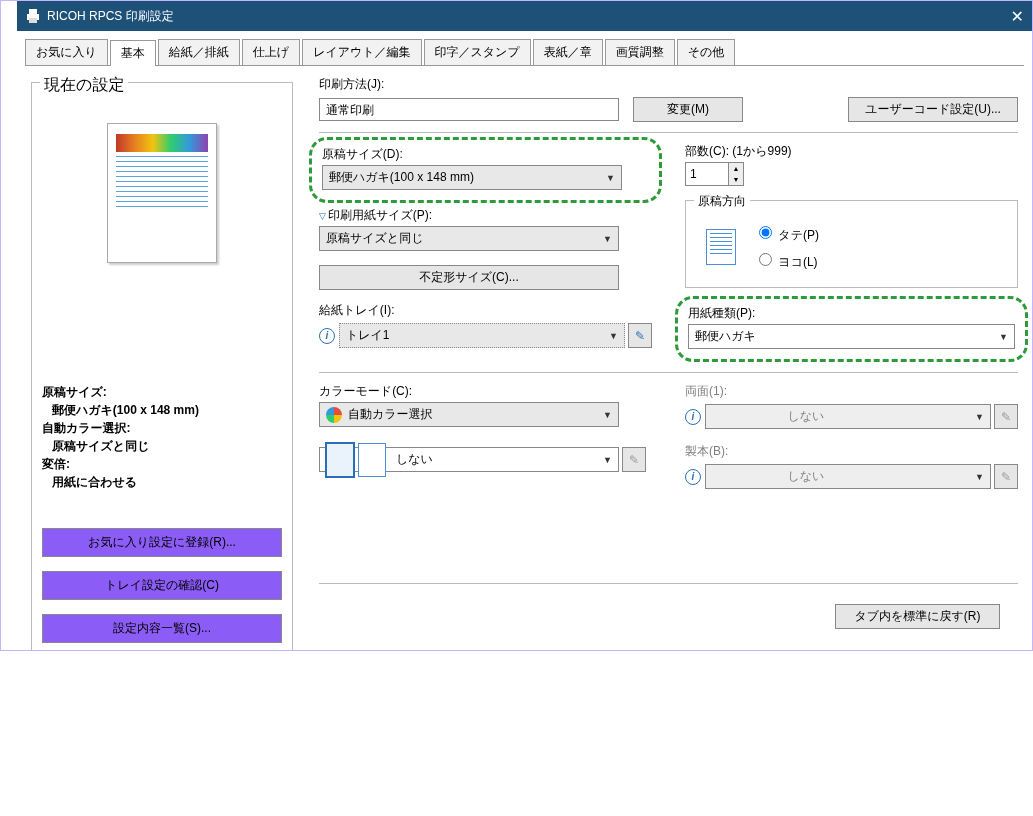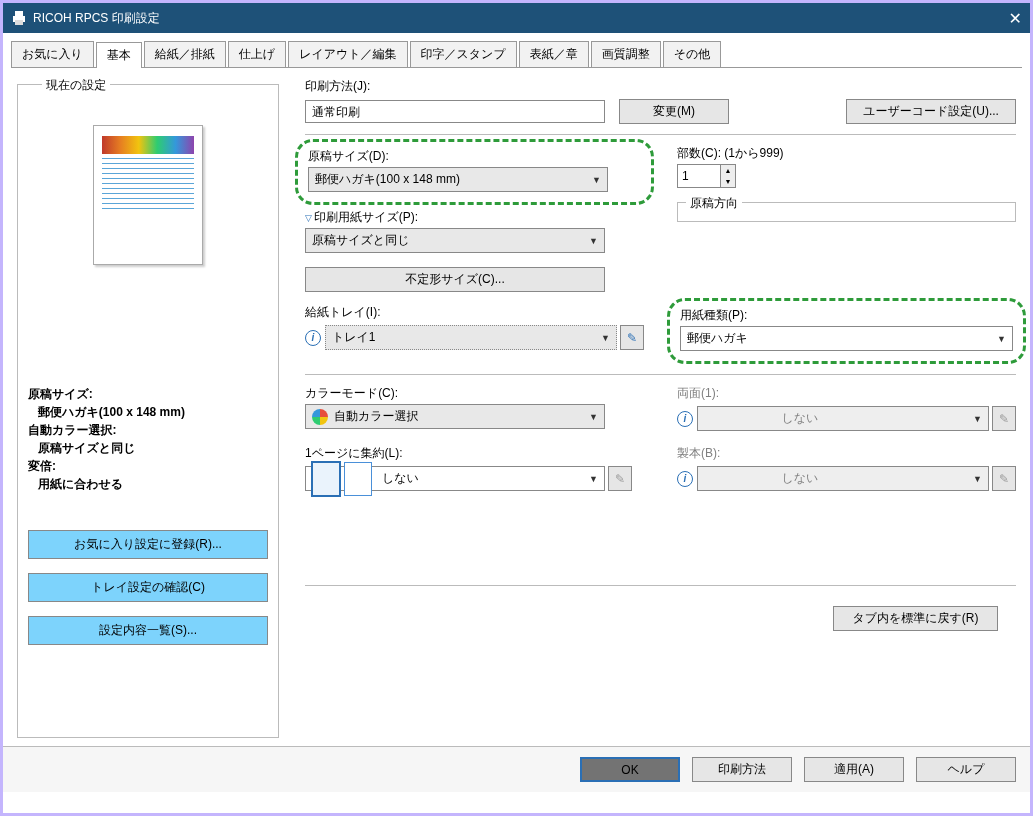--- a/index.html
+++ b/index.html
@@ -1,34 +1,34 @@
 <!DOCTYPE html>
 <html><head>
 <meta charset="utf-8">
 <style>
   * { box-sizing: border-box; font-family: "Meiryo", "MS PGothic", sans-serif; font-size: 12px; }
   body { margin: 0; background: #fff; }
-  .window { width: 1033px; height: 816px; border: 3px solid #c4b5fd; background: #fff; }
+  .window { width: 1033px; height: 651px; border: 1px solid #c4b5fd; background: #fff; padding-left: 16px; }
   .titlebar { height: 30px; background: #1e5178; color: #fff; display: flex; align-items: center; padding: 0 8px; }
   .titlebar .printer-icon { width: 16px; height: 14px; margin-right: 6px; }
   .titlebar .close { margin-left: auto; width: 40px; text-align: right; font-size: 16px; cursor: pointer; }
   .tabs { display: flex; border-bottom: 1px solid #999; margin: 8px 8px 0 8px; }
   .tab { padding: 4px 10px; border: 1px solid #999; border-bottom: none; background: #f2f2f2; margin-right: 2px; cursor: pointer; }
   .tab.active { background: #fff; position: relative; top: 1px; }
   .content { display: flex; padding: 10px 14px 0 14px; }
   .left-panel { width: 262px; }
   .fieldset { border: 1px solid #bbb; padding: 10px; position: relative; margin-top: 6px; }
-  .fieldset > .legend { position: absolute; top: -8px; left: 24px; background: #fff; padding: 0 4px; font-size: 12px; }
+  .fieldset > .legend { position: absolute; top: -8px; left: 8px; background: #fff; padding: 0 4px; font-size: 16px; }
   .preview { width: 110px; height: 140px; border: 1px solid #aaa; margin: 30px auto 20px auto; background: #fff; position: relative; box-shadow: 2px 2px 2px rgba(0,0,0,0.2); }
   .preview .stripes { height: 18px; margin: 10px 8px 4px 8px; background: linear-gradient(90deg,#c0392b,#e67e22,#f1c40f,#2ecc71,#3498db,#8e44ad); }
   .preview .line { height: 1px; background: #5aa5d8; margin: 4px 8px; }
   .info { margin-top: 120px; font-size: 12px; line-height: 1.5; font-weight: bold; }
   .info .indent { margin-left: 10px; }
   .left-buttons { margin-top: 30px; }
-  .left-buttons button { width: 100%; margin: 7px 0; padding: 5px 4px; text-align: center; background: #7dd3fc; border: 1px solid #888; cursor: pointer; }
+  .left-buttons button { width: 100%; margin: 7px 0; padding: 5px 4px; text-align: center; background: #8b5cf6; border: 1px solid #888; cursor: pointer; }
   .right-panel { flex: 1; padding-left: 26px; }
   .row { display: flex; align-items: center; margin: 4px 0; }
   .label { margin-bottom: 2px; }
   .text-input { border: 1px solid #888; padding: 3px 6px; background: #fff; height: 23px; }
   .btn { border: 1px solid #888; background: #e6e6e6; padding: 3px 10px; cursor: pointer; height: 25px; display: inline-flex; align-items: center; justify-content: center; }
   .btn.wide { width: 170px; }
   .select { border: 1px solid #888; background: #e8e8e8; height: 25px; display: flex; align-items: center; padding: 0 6px; position: relative; cursor: pointer; }
   .select .caret { margin-left: auto; font-size: 9px; color: #333; }
   .select.disabled { background: #eee; color: #808080; }
   .hr { border: none; border-top: 1px solid #bbb; margin: 10px 0; }
@@ -161,20 +161,34 @@
           <div class="label">部数(C): (1から999)</div>
           <div class="spin">
             <input value="1" style="">
             <div class="arrows">
                 <div>▲</div>
                 <div>▼</div>
               </div>
           </div>
           <div class="group-box" style="margin-top:14px;">
             <span class="gb-legend">原稿方向</span>
+            <div class="orient-row">
+              <div class="orient-icon">
+                <div class="l"></div>
+                  <div class="l"></div>
+                  <div class="l"></div>
+                  <div class="l"></div>
+                  <div class="l"></div>
+                  <div class="l"></div>
+              </div>
+              <div class="radio-col">
+                <label><input type="radio" name="orient" checked="" style=""> <span>タテ(P)</span></label>
+                <label><input type="radio" name="orient" style=""> <span>ヨコ(L)</span></label>
+              </div>
+            </div>
           </div>
         </div>
       </div>
 
       <div style="height:12px"></div>
       <div class="two-col">
         <div class="col">
           <div class="label">給紙トレイ(I):</div>
           <div class="row">
             <span class="info-icon">i</span>
@@ -216,21 +230,20 @@
                 <span class="caret">▼</span>
             </div>
             <div class="pencil disabled">✎</div>
           </div>
         </div>
       </div>
 
       <div style="height:10px"></div>
       <div class="two-col">
         <div class="col">
-          <div class="label">1ページに集約(L):</div>
           <div class="row">
             <div class="select" style="width:300px; background:#fff;">
               <span class="layout-icons">
                 <span class="li sel"></span>
                   <span class="li"></span>
               </span>
               <span style="margin-left:6px">しない</span>
                 <span class="caret">▼</span>
             </div>
             <div class="pencil disabled">✎</div>

